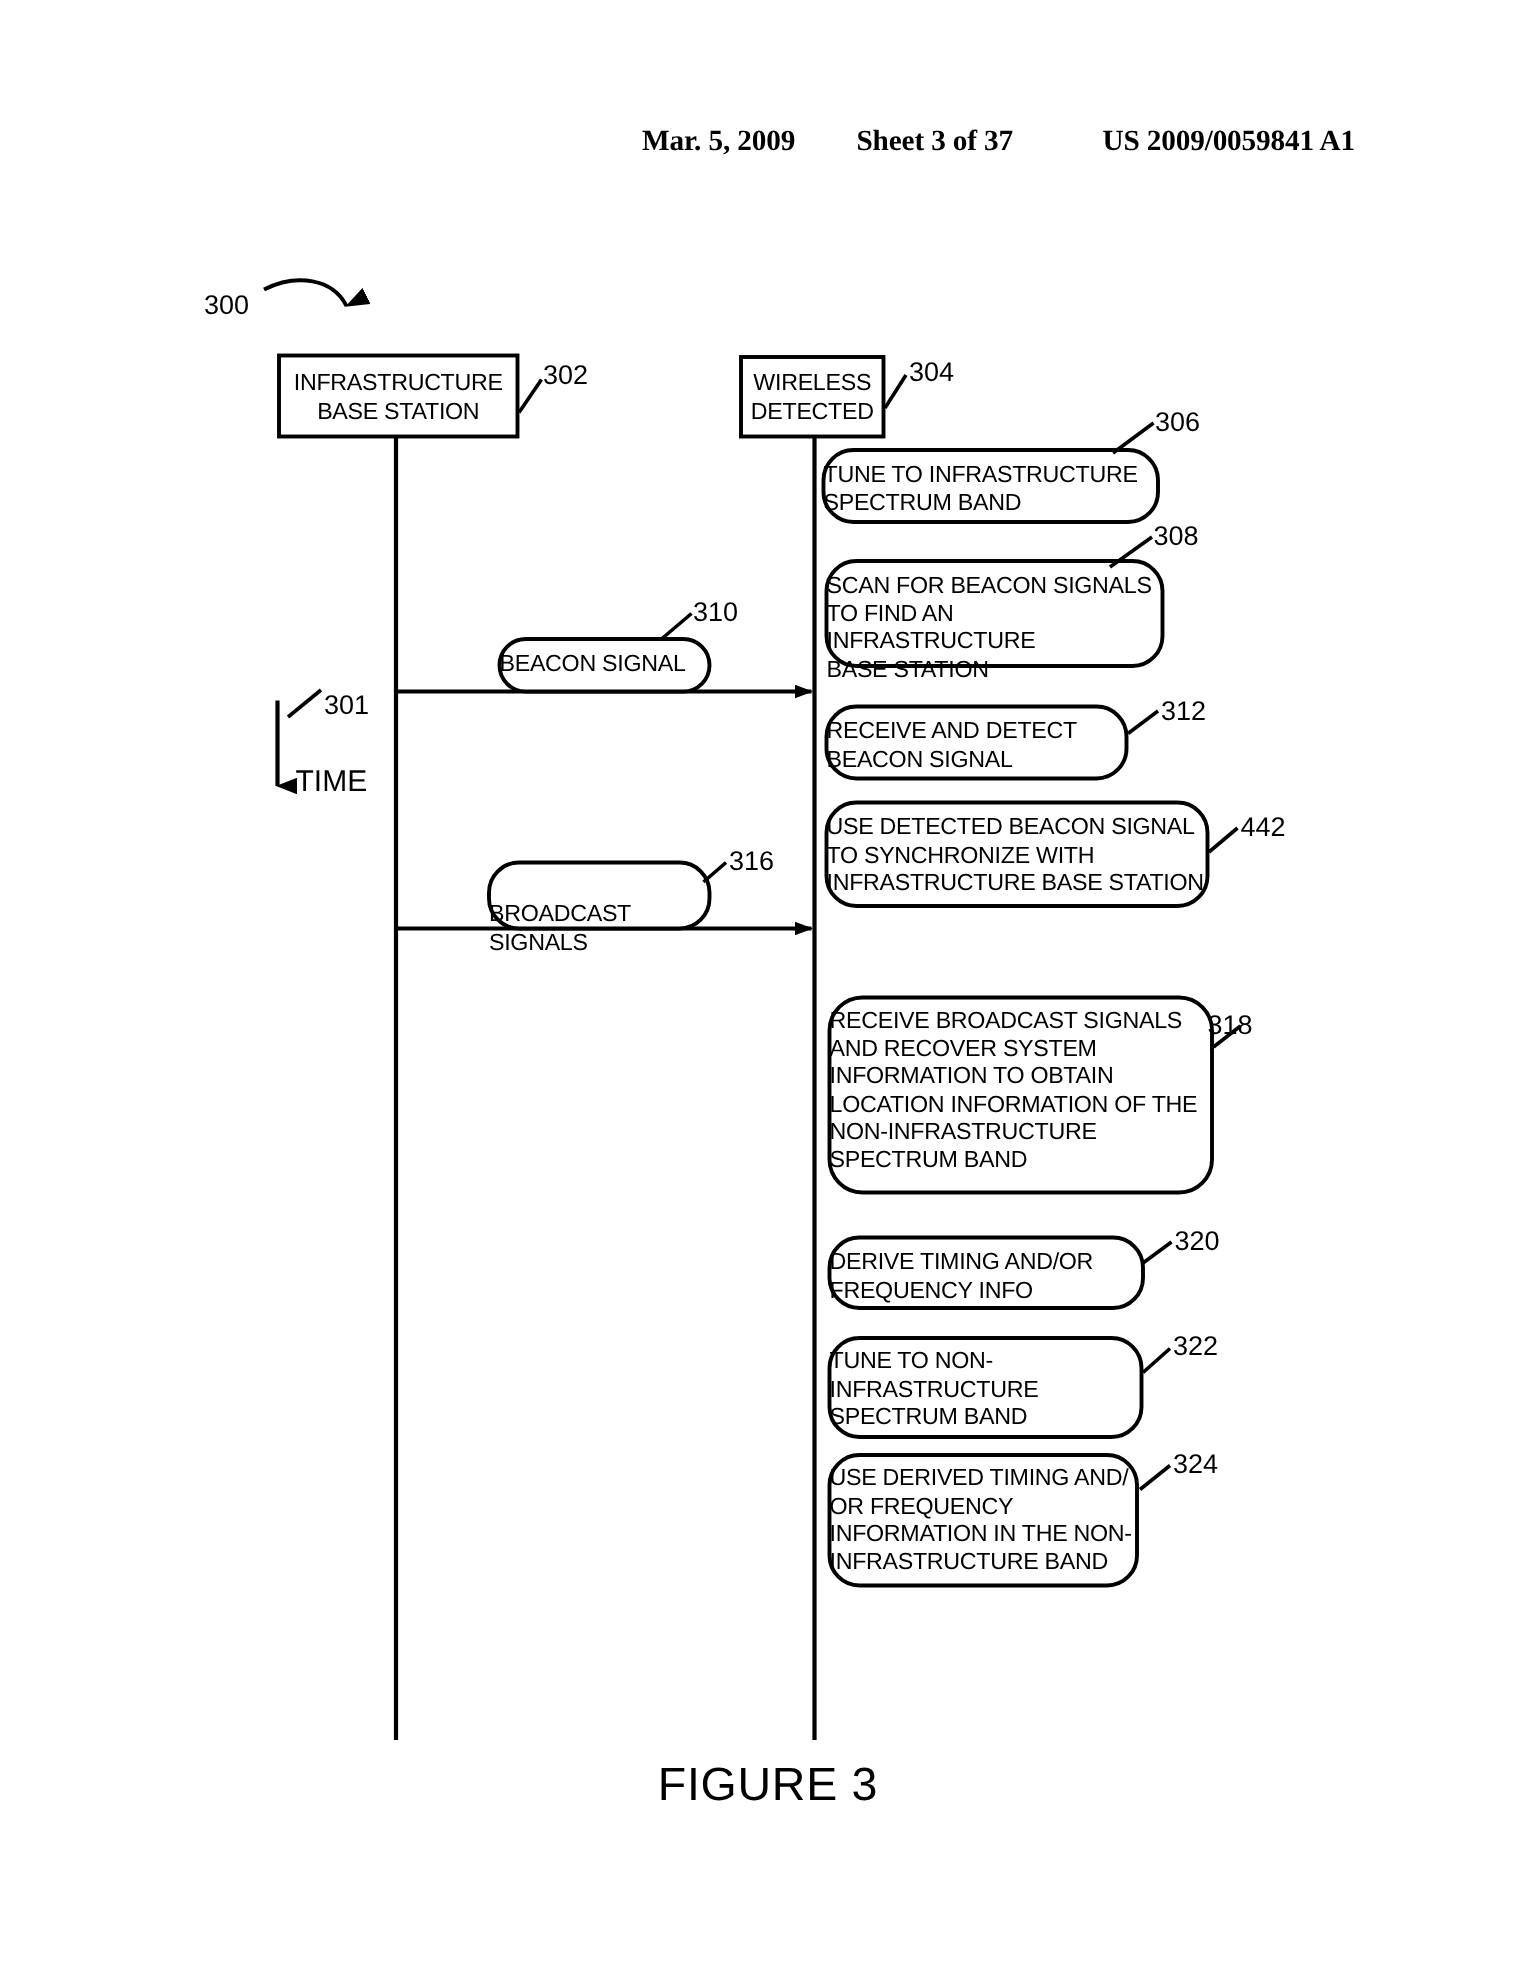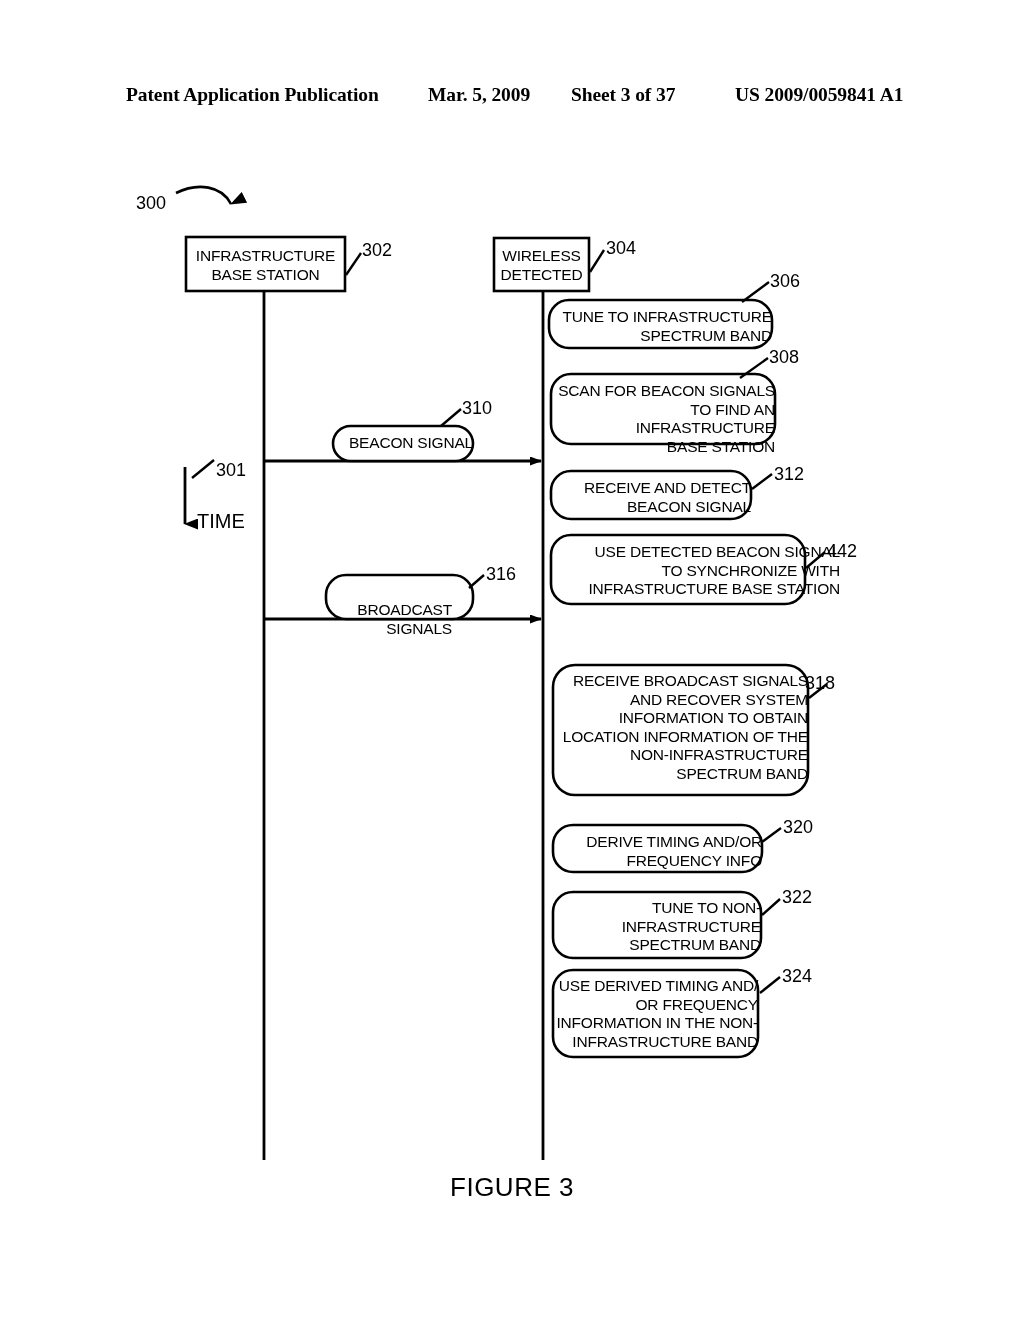--- a/index.html
+++ b/index.html
@@ -43,21 +43,21 @@
     height: 1320px;
   }
   #figure-canvas svg { display: block; }
 
   
   .dtxt {
     position: absolute;
     font-family: "Liberation Sans", sans-serif;
     font-size: 15.5px;
     line-height: 18.5px;
-    text-align: right;
+    text-align: left;
     color: #000;
     white-space: pre-line;
     letter-spacing: -0.2px;
   }
   .reftag {
     position: absolute;
     font-family: "Liberation Sans", sans-serif;
     font-size: 18px;
     color: #000;
     white-space: nowrap;
@@ -83,29 +83,28 @@
   }
 
   
   #figure-caption {
     position: absolute;
     left: 0;
     top: 1172px;
     width: 1024px;
     text-align: center;
     font-family: "Liberation Sans", sans-serif;
-    font-size: 26px;
+    font-size: 31px;
     letter-spacing: 0.5px;
   }
 </style>
 </head>
 <body>
 
 <div id="pub-header">
-  <span class="h-left">Patent Application Publication</span>
   <span class="h-mid">Mar. 5, 2009</span>
   <span class="h-sheet">Sheet 3 of 37</span>
   <span class="h-right">US 2009/0059841 A1</span>
 </div>
 
 <div id="figure-canvas">
   <svg width="1024" height="1320" viewBox="0 0 1024 1320" xmlns="http://www.w3.org/2000/svg">
 
     <defs>
       <marker id="arrowhead" markerWidth="12" markerHeight="9" refX="11" refY="4.5" orient="auto" markerUnits="userSpaceOnUse">

